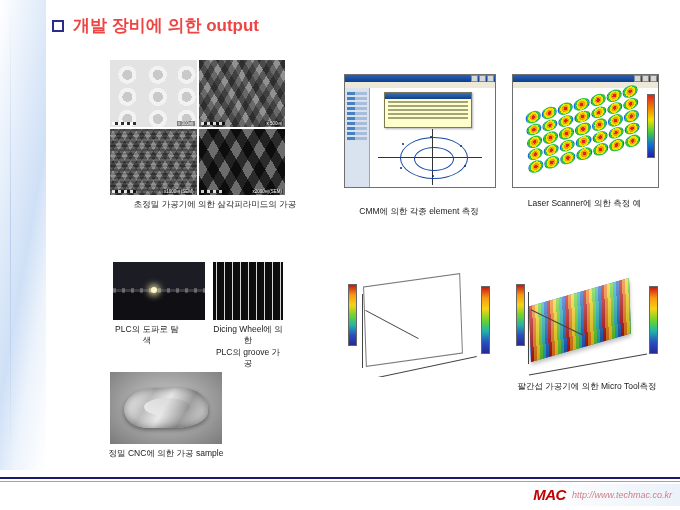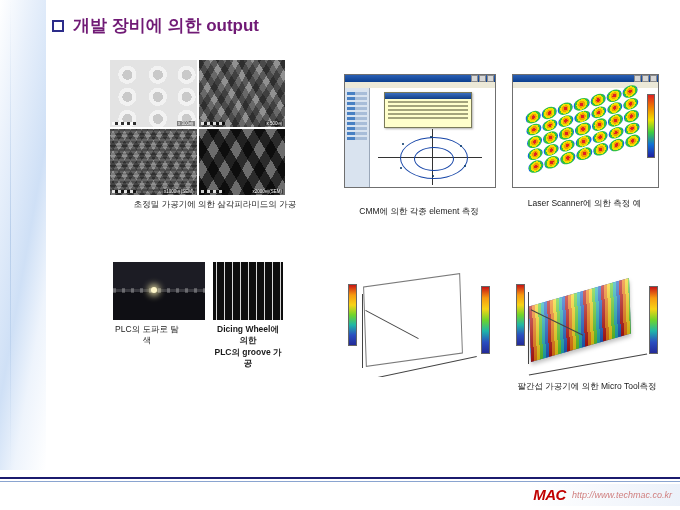--- a/index.html
+++ b/index.html
@@ -46,21 +46,21 @@
   }
   .bullet-square {
     width: 12px; height: 12px;
     border: 2px solid #2c2c8a;
     box-sizing: border-box;
     background: #ffffff;
   }
   .title-text {
     font-size: 17px;
     font-weight: bold;
-    color: #701a75;
+    color: #ef4444;
     letter-spacing: 0px;
     white-space: nowrap;
   }
 
   
   .fig {
     position: absolute;
   }
   .cap {
     font-size: 8.5px;
@@ -479,26 +479,32 @@
     <div class="cap">초정밀 가공기에 의한 삼각피라미드의 가공</div>
   </div>
 
   <div class="fig" style="left:113px; top:262px; width:68px;">
     <div class="plc-img">
       <span class="plc-dot"></span>
     </div>
     <div class="cap">PLC의 도파로 탐색</div>
   </div>
 
-  <div class="fig" style="left:213px; top:262px; width:70px;font-weight:bold;">
+  <div class="fig" style="left:213px; top:262px; width:70px;">
     <div class="dice-img"></div>
     <div class="cap">Dicing Wheel에 의한
 PLC의 groove 가공</div>
   </div>
 
+  <div class="fig" style="left:110px; top:372px; width:112px;">
+    <div class="cnc-img">
+      <div class="cnc-shape"></div>
+    </div>
+    <div class="cap" style="width:150px; margin-left:-19px;">정밀 CNC에 의한 가공 sample</div>
+  </div>
 
   <div class="fig" style="left:344px; top:74px; width:150px;">
     <div class="winshot" style="width:150px; height:112px;">
       <div class="win-titlebar">
         <span class="win-btn"></span>
         <span class="win-btn"></span>
         <span class="win-btn"></span>
       </div>
       <div class="win-menubar"></div>
       <div class="win-body">

